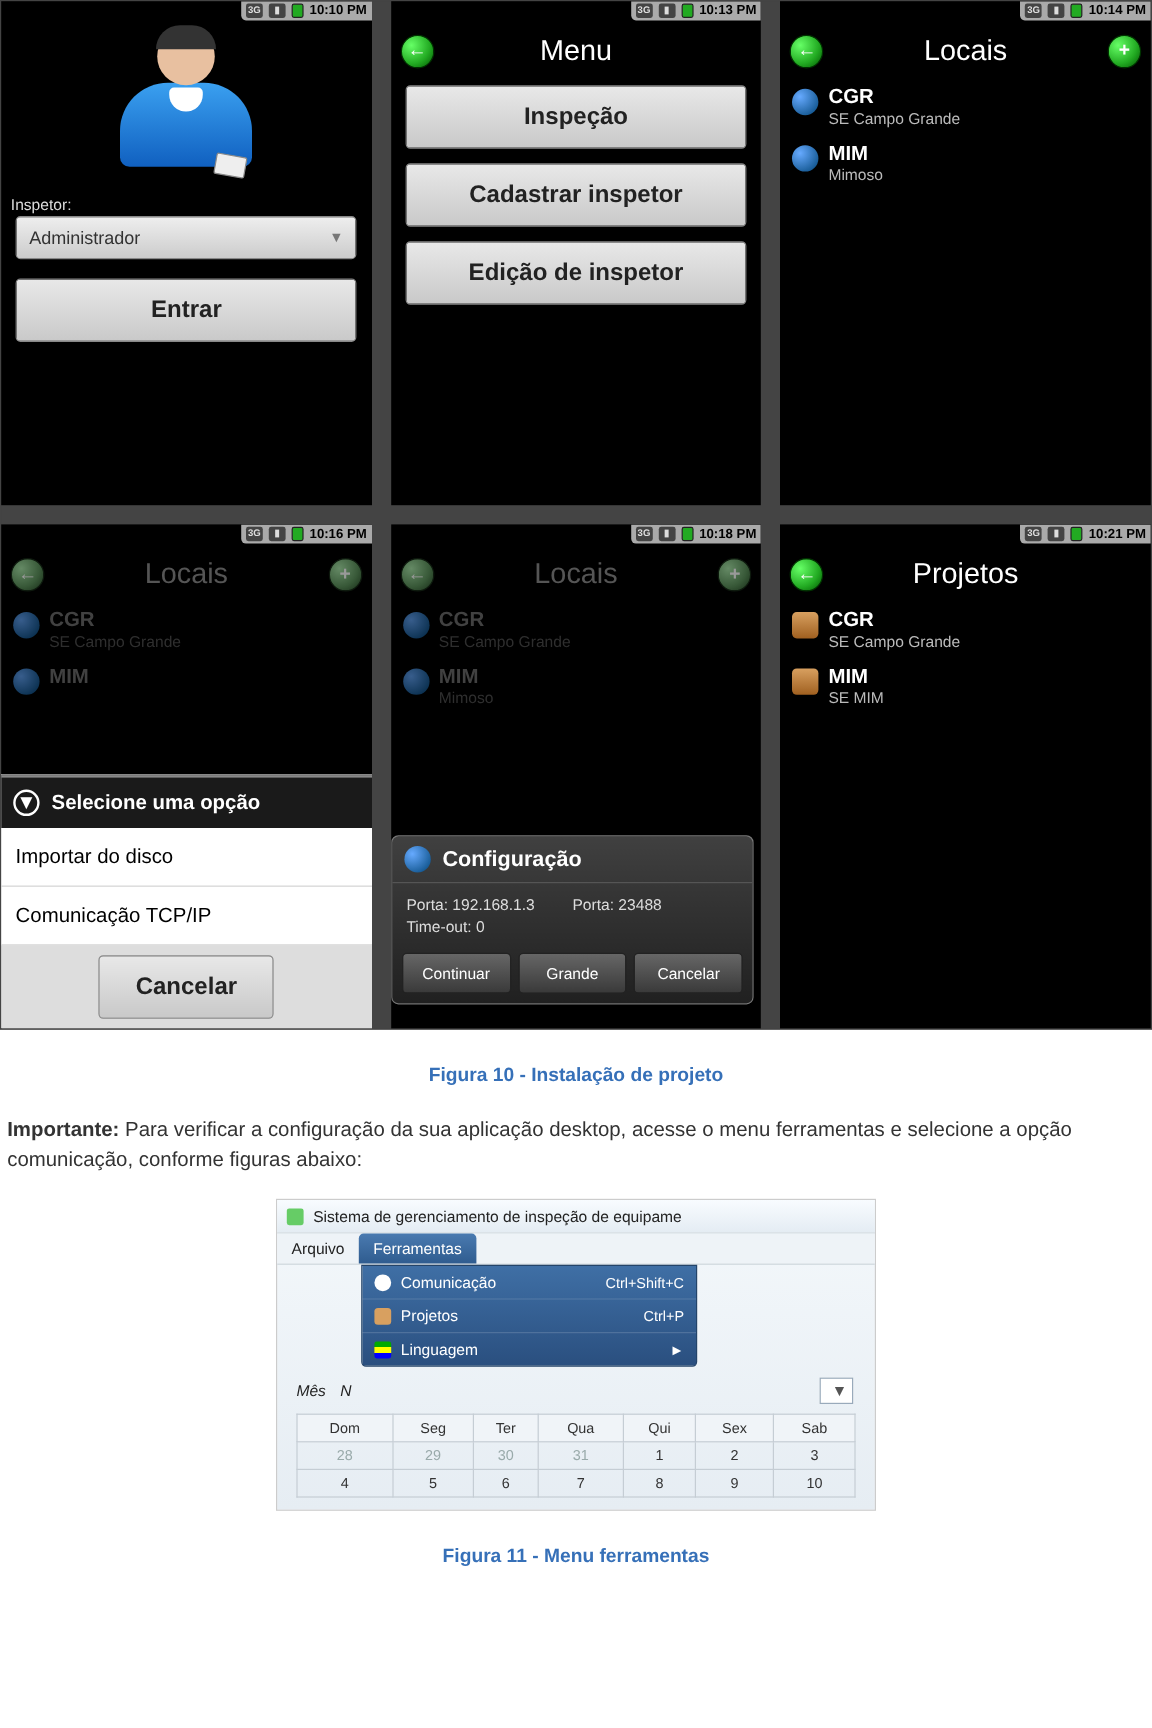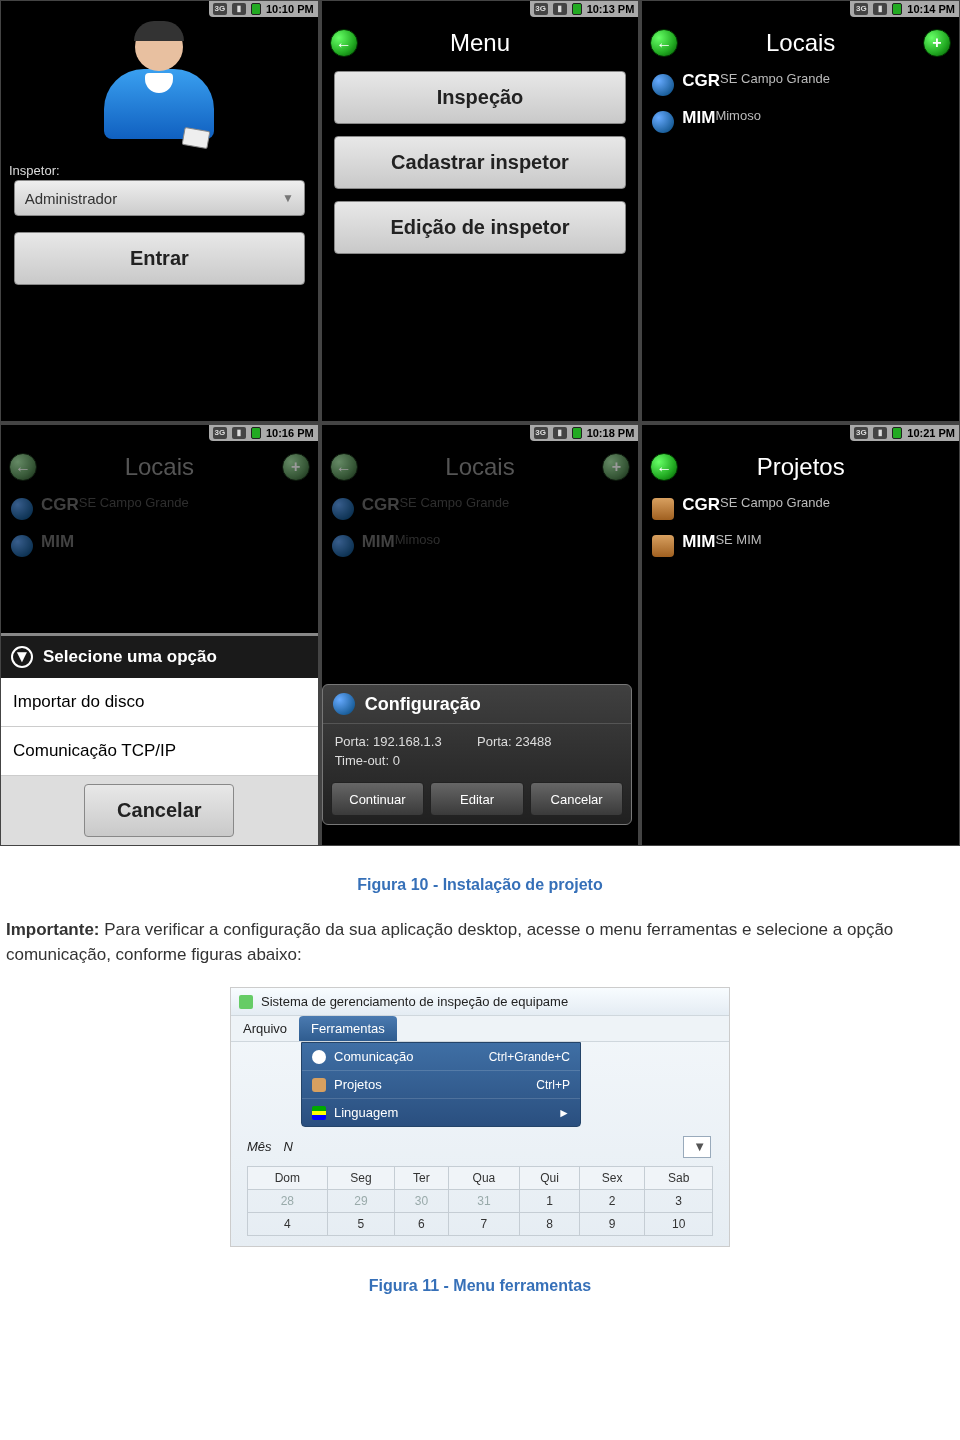--- a/index.html
+++ b/index.html
@@ -1,17 +1,17 @@
 <!DOCTYPE html>
 <html><head>
 <meta charset="utf-8">
 <style>
   * { box-sizing: border-box; margin: 0; padding: 0; }
   body { font-family: Arial, sans-serif; background:#fff; width:960px; margin:0 auto; color:#222; }
-  .phone-grid { display:grid; grid-template-columns: repeat(3, 1fr); gap:4px; border:1px solid #444; background:#444; }
+  .phone-grid { display:grid; grid-template-columns: repeat(3, 1fr); gap:16px; border:1px solid #444; background:#444; }
   .phone { background:#000; color:#fff; display:flex; flex-direction:column; height:420px; position:relative; overflow:hidden; }
   .statusbar { position:absolute; top:0; right:0; background:#aaa; color:#000; font-size:11px; font-weight:bold; padding:2px 4px; display:flex; align-items:center; gap:5px; border-radius:0 0 0 4px; }
   .statusbar .sb-ic { display:inline-block; width:14px; height:12px; background:#444; border-radius:2px; font-size:8px; color:#ddd; text-align:center; line-height:12px; }
   .statusbar .batt { width:10px; height:12px; background:#2a2; border-radius:2px; border:1px solid #222; }
   .titlebar { display:flex; align-items:center; justify-content:center; position:relative; height:44px; margin-top:20px; }
   .titlebar .ttl { font-size:24px; font-weight:normal; color:#fff; }
   .titlebar .ttl.dim { color:#555; }
   .circ-btn { width:28px; height:28px; border-radius:50%; background:radial-gradient(circle at 30% 30%, #6f6 0%, #2a2 60%, #050 100%); border:1px solid #030; display:flex; align-items:center; justify-content:center; font-size:16px; color:#fff; font-weight:bold; }
   .circ-btn.dim { filter:grayscale(60%) brightness(60%); }
   .titlebar .back { position:absolute; left:8px; }
@@ -23,21 +23,21 @@
   .avatar { width:120px; height:130px; margin:22px auto 6px; position:relative; }
   .avatar .head{ width:48px; height:48px; background:#e8c0a0; border-radius:50%; position:absolute; top:0; left:36px;}
   .avatar .hair{ width:50px; height:20px; background:#333; border-radius:24px 24px 0 0; position:absolute; top:-2px; left:35px;}
   .avatar .body{ width:110px; height:70px; background:linear-gradient(#3aa0f0,#1060c0); border-radius:40px 40px 8px 8px; position:absolute; top:46px; left:5px;}
   .avatar .collar{ width:28px; height:20px; background:#fff; position:absolute; top:50px; left:46px; border-radius:4px 4px 14px 14px;}
   .avatar .card{ width:26px; height:18px; background:#eee; border:1px solid #888; position:absolute; top:106px; left:84px; transform:rotate(10deg); border-radius:2px;}
   .list-item { display:flex; align-items:flex-start; gap:8px; padding:6px 10px; }
   .list-item.dim { opacity:0.55; }
   .li-ic { width:22px; height:22px; background:radial-gradient(circle at 30% 30%,#6af,#047); border-radius:50%; margin-top:3px; flex-shrink:0; }
   .li-ic.box { background:linear-gradient(#d8a060,#a06020); border-radius:4px; }
-  .li-text { display:flex; flex-direction:row; }
+  .li-text { display:flex; flex-direction:column; }
   .li-title { font-size:17px; font-weight:bold; color:#fff; }
   .li-sub { font-size:13px; color:#bbb; }
   .list-item.dim .li-title { color:#777; }
   .list-item.dim .li-sub { color:#555; }
   .dialog-opt { position:absolute; left:0; right:0; bottom:0; background:#fff; color:#000; border-top:1px solid #888; }
   .dialog-opt .hdr { background:#1a1a1a; color:#fff; display:flex; align-items:center; gap:10px; padding:10px; font-size:17px; font-weight:bold; border-top:2px solid #888;}
   .dialog-opt .hdr .circ-down{ width:22px; height:22px; border-radius:50%; border:2px solid #fff; display:flex; align-items:center; justify-content:center; }
   .dialog-opt .opt { padding:14px 12px; font-size:17px; border-bottom:1px solid #ccc; background:#fff; }
   .dialog-opt .footer { background:#ddd; padding:8px; display:flex; justify-content:center; }
   .dialog-opt .footer .big-btn{ width:50%; margin:0; }
@@ -225,21 +225,21 @@
       <div class="cbody">
         <div><span>Porta:</span> <span>192.168.1.3</span></div>
         <div><span>Porta:</span> <span>23488</span></div>
         <div style="grid-column:1/3;"><span>Time-out:</span> <span>0</span></div>
       </div>
       <div class="btnrow">
         <div class="dbtn">
             <span>Continuar</span>
           </div>
         <div class="dbtn">
-            <span>Editar</span>
+            <span>Grande</span>
           </div>
         <div class="dbtn">
             <span>Cancelar</span>
           </div>
       </div>
     </div>
   </div>
 
   <div class="phone">
     <div class="statusbar">
@@ -282,21 +282,21 @@
     <span>Sistema de gerenciamento de inspeção de equipame</span>
   </div>
   <div class="menubar">
     <div class="m"><span>Arquivo</span></div>
     <div class="m sel"><span>Ferramentas</span></div>
   </div>
   <div class="submenu">
     <div class="row">
       <span class="mic"></span>
       <span class="lbl">Comunicação</span>
-      <span class="short">Ctrl+Grande+C</span>
+      <span class="short">Ctrl+Shift+C</span>
     </div>
     <div class="row">
       <span class="mic box"></span>
       <span class="lbl">Projetos</span>
       <span class="short">Ctrl+P</span>
     </div>
     <div class="row">
       <span class="mic flag"></span>
       <span class="lbl">Linguagem</span>
       <span class="short">►</span>

